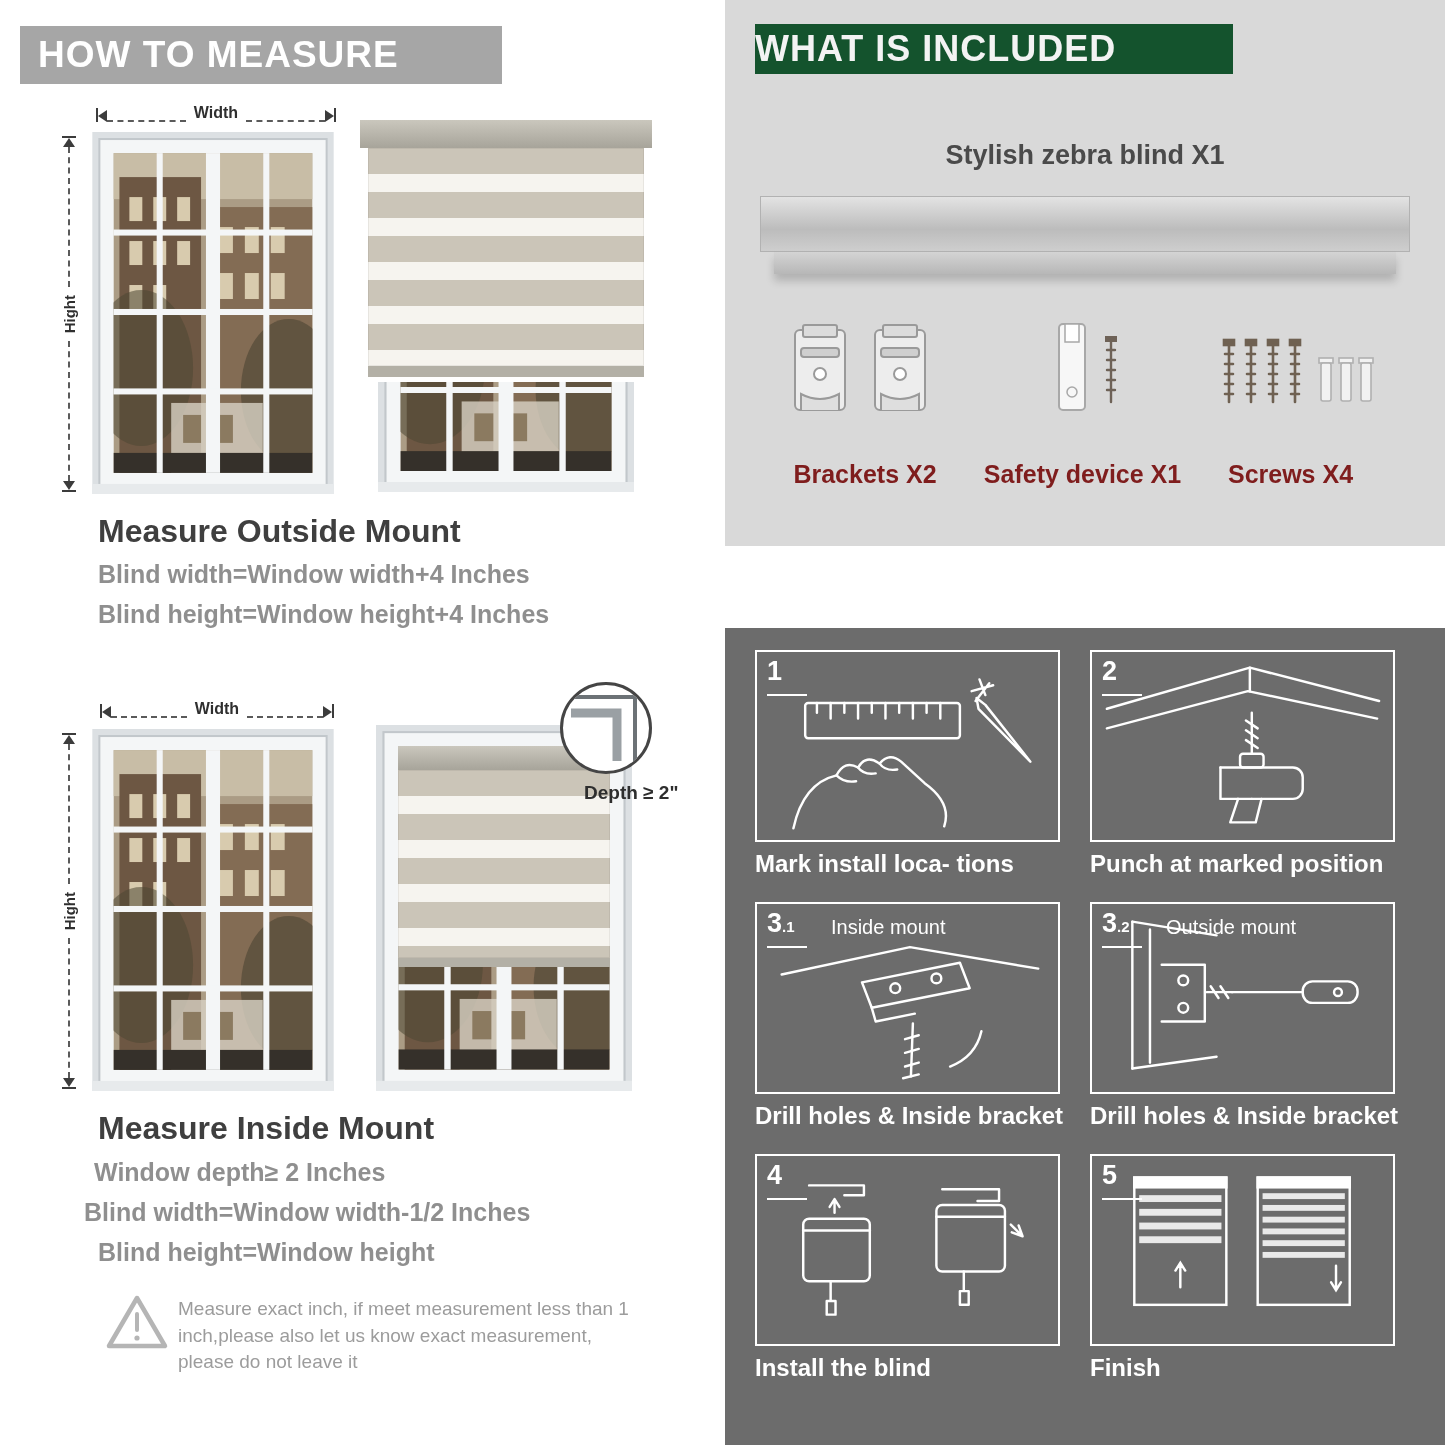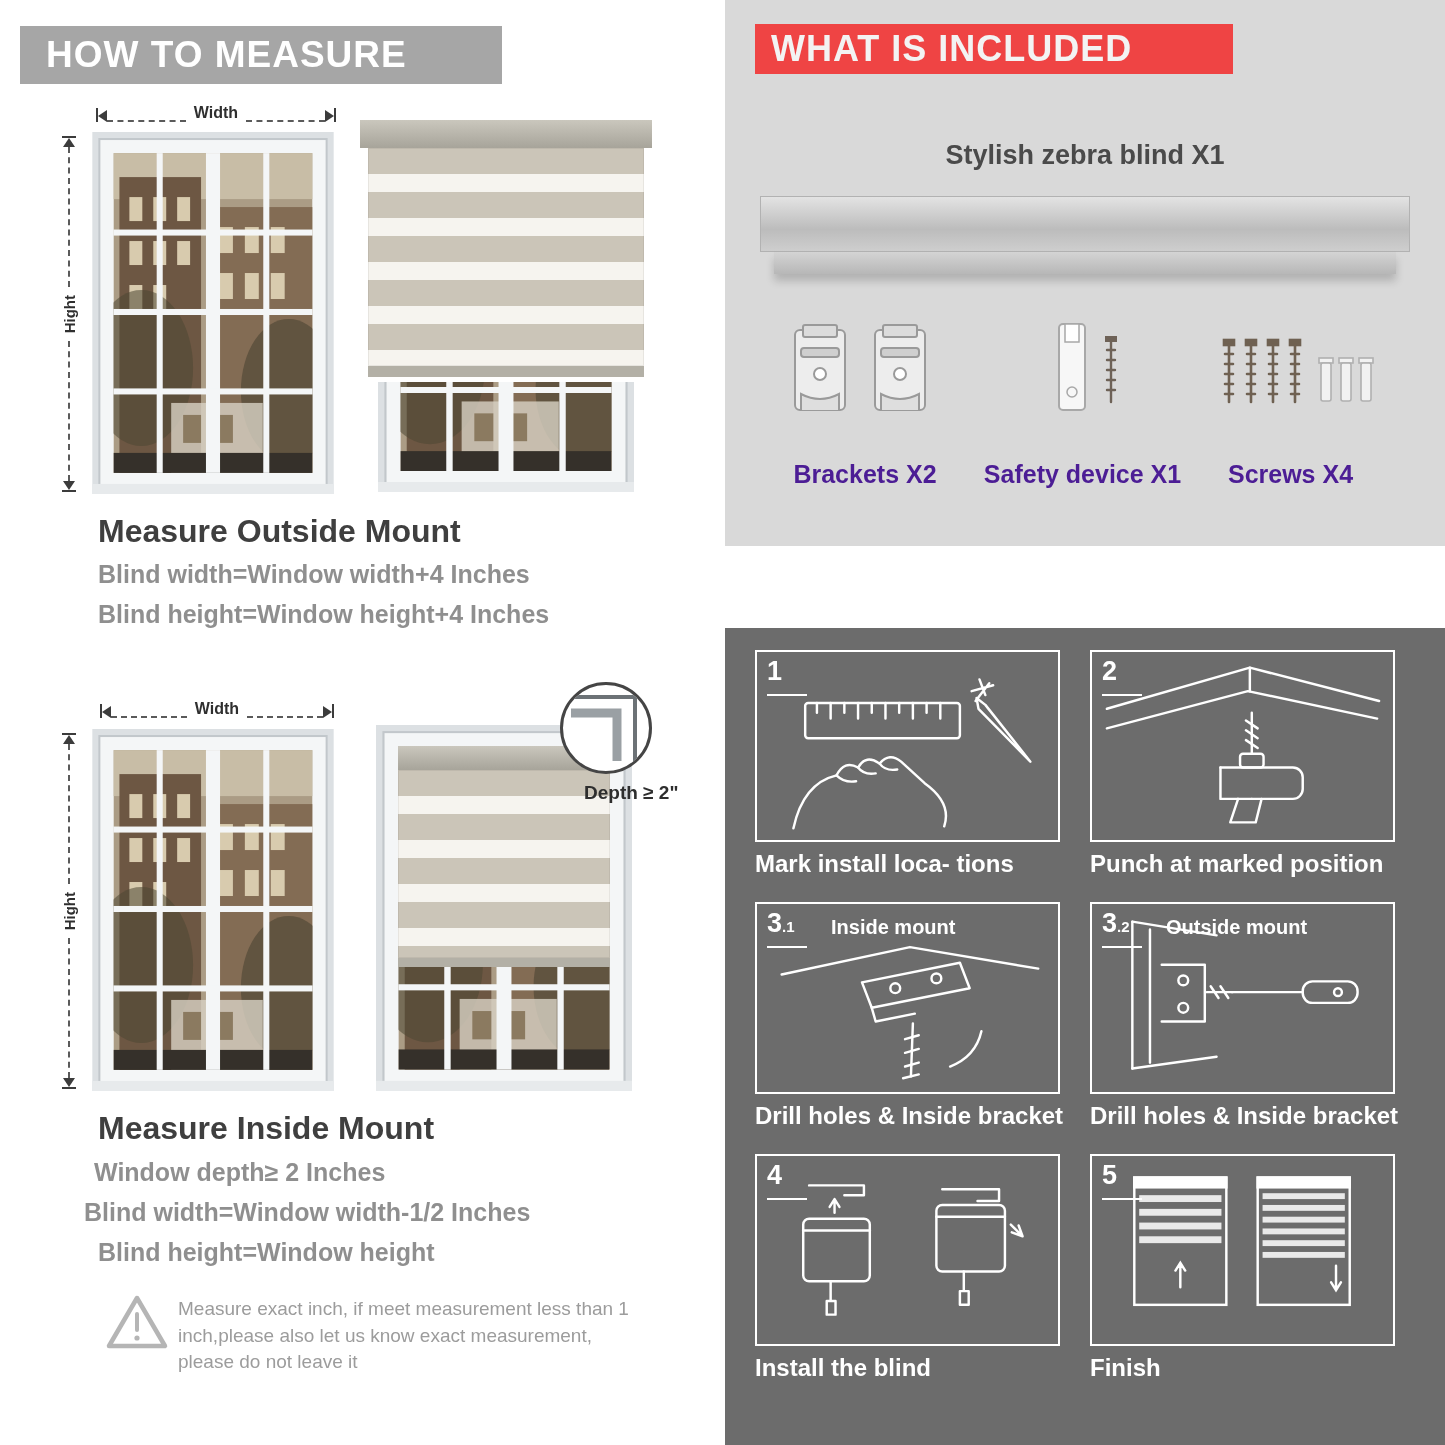--- a/index.html
+++ b/index.html
@@ -3,21 +3,21 @@
 <meta charset="utf-8">
 <style>
   *{margin:0;padding:0;box-sizing:border-box}
   body{background:#fff}
   .canvas{position:relative;width:1445px;height:1445px;background:#fff;overflow:hidden;
           font-family:"Liberation Sans",sans-serif;color:#333}
   .abs{position:absolute}
 
   
   .banner-gray{position:absolute;left:20px;top:26px;width:482px;height:58px;background:#a6a6a6;
-               display:flex;align-items:center;padding-left:26px}
+               display:flex;align-items:center;padding-left:18px}
   .banner-gray span{font-size:37px;font-weight:800;color:#fff;letter-spacing:1px}
   .h-dark{position:absolute;font-size:32px;font-weight:700;color:#3f3f3f}
   .formula{position:absolute;font-size:25px;font-weight:700;color:#8f8f8f;white-space:nowrap}
 
   
   .harrow{position:absolute;display:flex;align-items:flex-end;height:16px}
   .harrow .tick{width:2px;height:14px;background:#3c3c3c}
   .harrow .dash{flex:1;height:0;border-top:2px dashed #5a5a5a}
   .hd{width:0;height:0}
   .harrow .hd.l{border:6px solid transparent;border-right:9px solid #3c3c3c;border-left:0}
@@ -37,39 +37,39 @@
   .zbottom{position:absolute;background:#b3b0a6}
 
   .depth-circle{position:absolute;left:560px;top:682px;width:92px;height:92px;border-radius:50%;
                 border:3px solid #454545;background:#fff;overflow:hidden}
   .depth-label{position:absolute;left:584px;top:782px;font-size:19px;font-weight:700;color:#2e2e2e;white-space:nowrap}
 
   .warn-text{position:absolute;left:178px;top:1296px;width:452px;font-size:19px;color:#9c9c9c;line-height:1.4}
 
   
   .included-panel{position:absolute;left:725px;top:0;width:720px;height:546px;background:#d9d9d9}
-  .banner-light{position:absolute;left:30px;top:24px;width:478px;height:50px;background:#ef4444;
-                display:flex;align-items:center;padding-left:16px}
+  .banner-light{position:absolute;left:30px;top:24px;width:478px;height:50px;background:#14532d;
+                display:flex;align-items:center;}
   .banner-light span{font-size:36px;font-weight:800;color:#f3f3f3;letter-spacing:1px}
   .blind-name{position:absolute;left:0;top:140px;width:720px;text-align:center;
               font-size:27px;font-weight:700;color:#4a4a4a}
   .rail-main{position:absolute;left:35px;top:196px;width:650px;height:56px;
              background:linear-gradient(180deg,#e3e3e3,#bcbcbc 60%,#cecece);border:1px solid #b2b2b2}
   .rail-sub{position:absolute;left:49px;top:252px;width:622px;height:22px;
             background:linear-gradient(180deg,#d4d4d4,#b7b7b7);box-shadow:0 7px 9px rgba(0,0,0,.18)}
-  .part-label{position:absolute;top:460px;font-size:25px;font-weight:700;color:#4c1d95;text-align:center}
+  .part-label{position:absolute;top:460px;font-size:25px;font-weight:700;color:#7f1d1d;text-align:center}
 
   
   .mount-head{position:absolute;left:755px;top:558px;font-size:37px;font-weight:800;color:#2d2d2d;letter-spacing:.5px}
   .mount-panel{position:absolute;left:725px;top:628px;width:720px;height:817px;background:#6c6c6c}
   .cellbox{position:absolute;width:305px;height:192px;border:2px solid #fff}
   .stepnum{position:absolute;top:6px;left:10px;color:#fff;font-size:27px;font-weight:700;line-height:1}
   .stepnum .sub{font-size:15px;font-weight:700}
   .numline{position:absolute;top:42px;left:10px;width:40px;height:2px;background:#fff}
-  .steptitle{position:absolute;top:12px;left:74px;color:#fff;font-size:20px;font-weight:700}
+  .steptitle{position:absolute;top:12px;left:74px;color:#fff;font-size:20px;font-weight:400}
   .cellcap{position:absolute;width:312px;color:#fff;font-size:24px;font-weight:700}
   .cellart{position:absolute;left:0;top:0;width:100%;height:100%}
 </style>
 </head>
 <body>
 
 <svg width="0" height="0" style="position:absolute" aria-hidden="true">
   <defs>
     <symbol id="photo" viewBox="0 0 200 320" preserveAspectRatio="none">
       <rect width="200" height="320" fill="#ab9c85"></rect>

